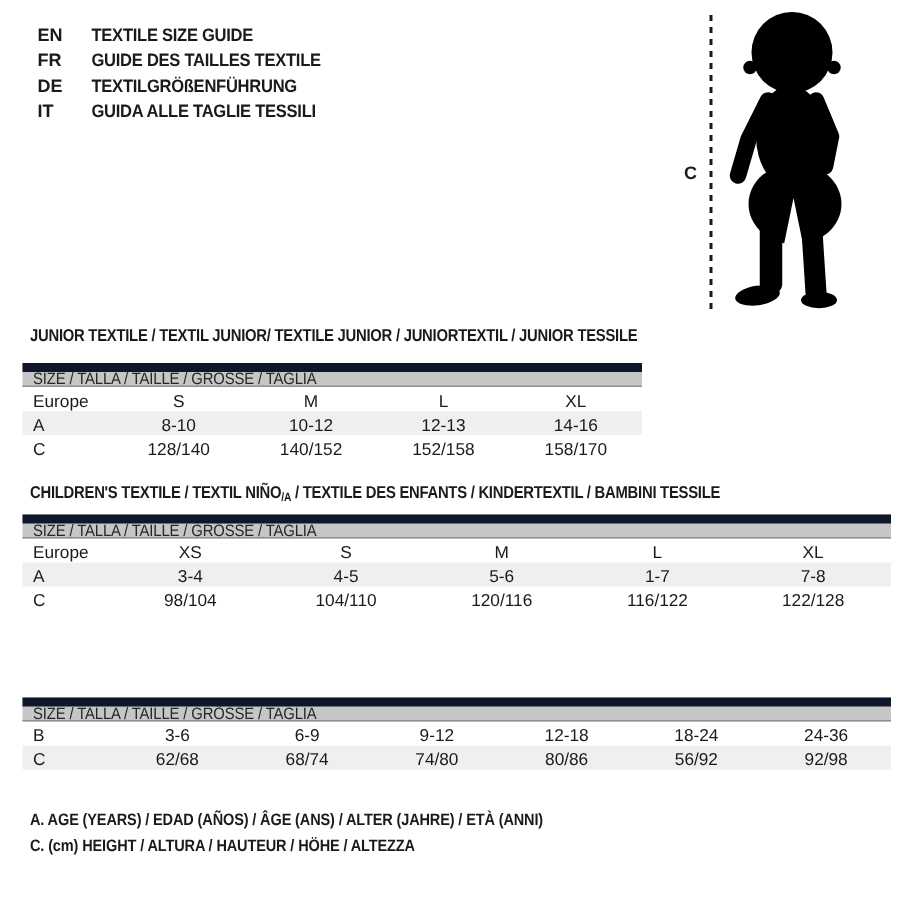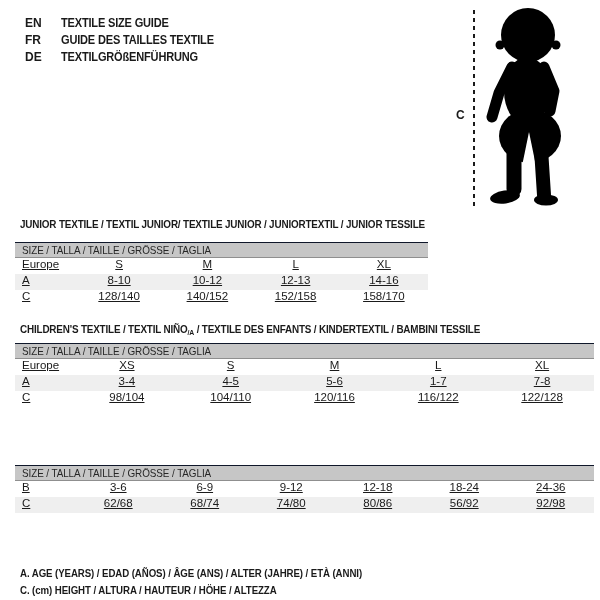--- a/index.html
+++ b/index.html
@@ -24,50 +24,54 @@
   .sec-title{
     position:absolute;left:20px;font-size:11.5px;font-weight:700;line-height:15px;
     white-space:nowrap;letter-spacing:-0.2px;
   }
   .sec-title .squeeze{display:inline-block;transform:scaleX(0.86);transform-origin:0 50%;}
   .sub{font-size:8px;vertical-align:-2px;}
   
   .size-table{position:absolute;left:15px;font-size:11.5px;}
   .size-bar{
     box-sizing:border-box;height:16px;background:#c6c6c6;
-    border-top:1px solid #0f172a;border-bottom:1px solid #8f8f8f;
+    border-top:6px solid #0f172a;border-bottom:1px solid #8f8f8f;
     display:flex;align-items:center;padding-left:7px;color:#262626;
     font-size:11px;white-space:nowrap;
   }
   .size-bar .squeeze{display:inline-block;transform:scaleX(0.9);transform-origin:0 50%;letter-spacing:-0.1px;}
-  .trow{display:flex;align-items:flex-start;height:16px;text-decoration:underline;}
+  .trow{display:flex;align-items:flex-end;height:16px;}
   .trow.shaded{background:#efefef;}
   .tlabel{width:53px;padding-left:7px;white-space:nowrap;}
   .tcell{flex:1;text-align:center;white-space:nowrap;}
   
-  .footnotes{position:absolute;left:20px;top:565px;font-size:11px;font-weight:700;line-height:17px;}
+  .footnotes{position:absolute;left:20px;top:539px;font-size:11px;font-weight:700;line-height:17px;}
   .footnotes .squeeze{display:inline-block;transform:scaleX(0.88);transform-origin:0 50%;white-space:nowrap;letter-spacing:-0.1px;}
 </style>
 </head>
 <body>
 
 <div class="page">
 
   <div class="lang-list">
     <div class="lang-row">
       <span class="lang-code">EN</span>
       <span class="lang-title">TEXTILE SIZE GUIDE</span>
     </div>
     <div class="lang-row">
       <span class="lang-code">FR</span>
       <span class="lang-title">GUIDE DES TAILLES TEXTILE</span>
     </div>
     <div class="lang-row">
       <span class="lang-code">DE</span>
       <span class="lang-title">TEXTILGRÖßENFÜHRUNG</span>
+    </div>
+    <div class="lang-row">
+      <span class="lang-code">IT</span>
+      <span class="lang-title">GUIDA ALLE TAGLIE TESSILI</span>
     </div>
   </div>
 
   <div class="measure-line"></div>
   <div class="measure-label">C</div>
   <svg class="silhouette" width="104" height="202" viewBox="0 0 104 202" xmlns="http://www.w3.org/2000/svg">
     <g fill="#000000" stroke="#000000">
 
       <ellipse cx="49" cy="86" rx="23" ry="34" stroke="none"></ellipse>
 

